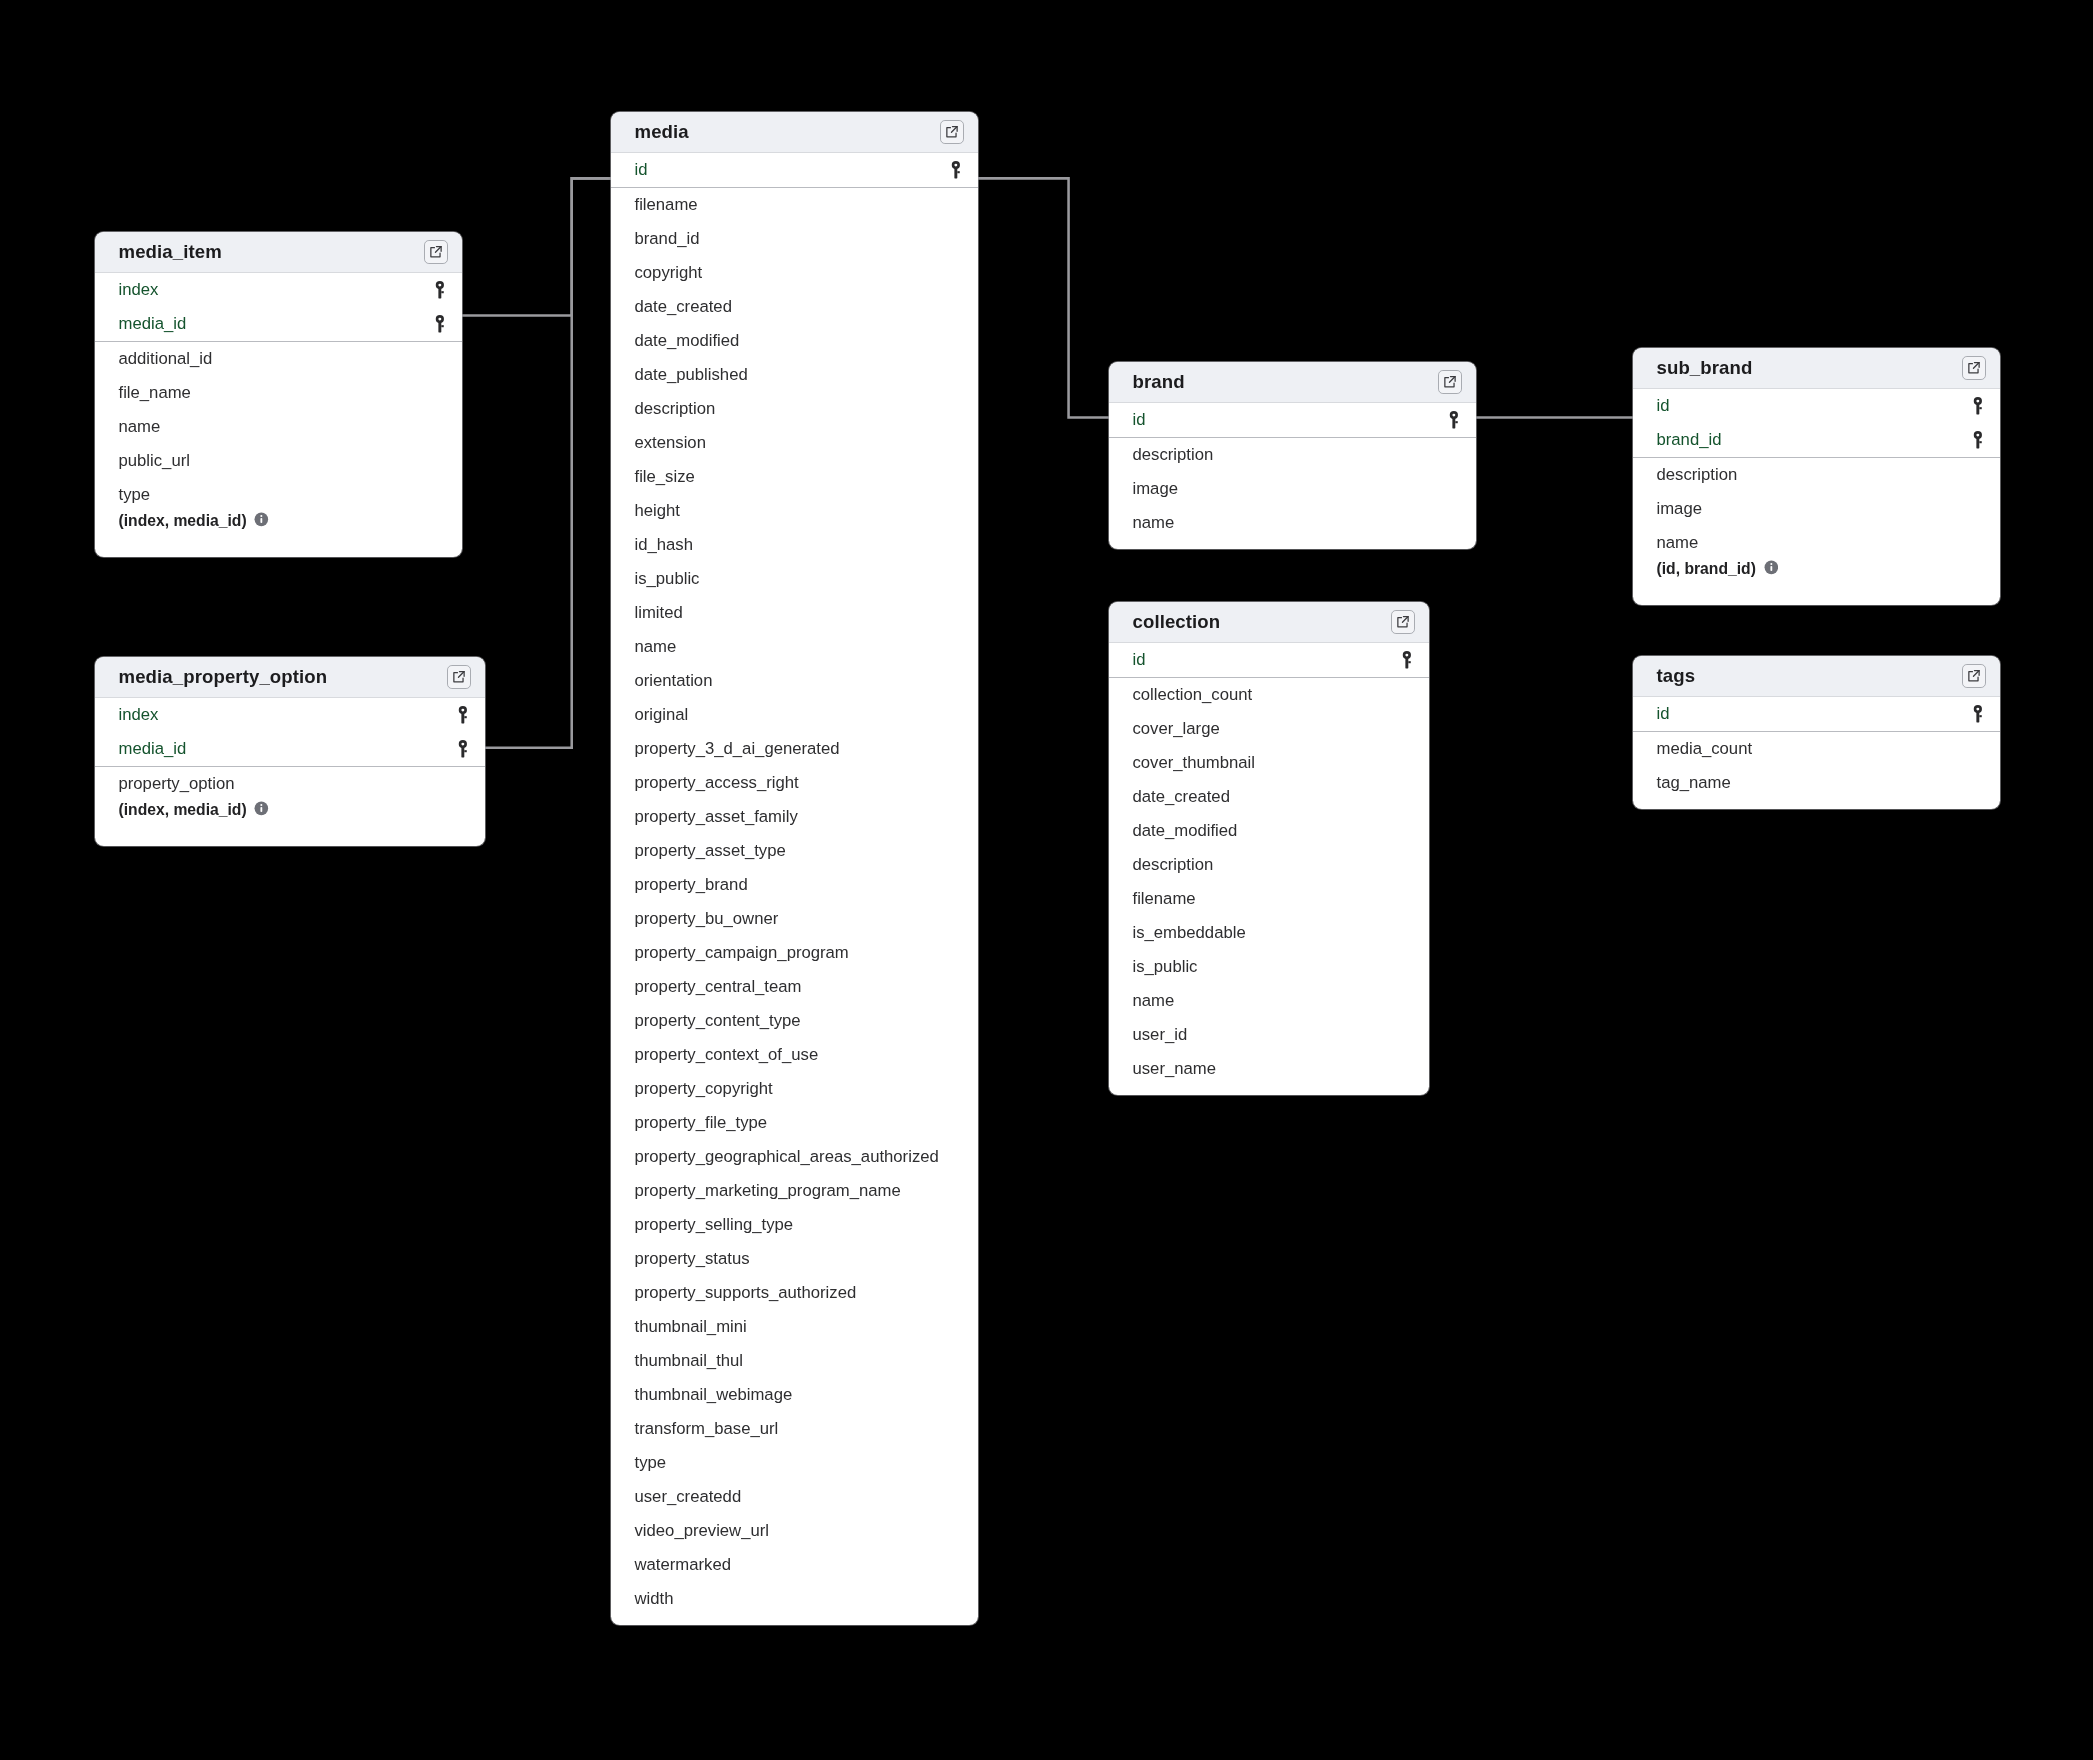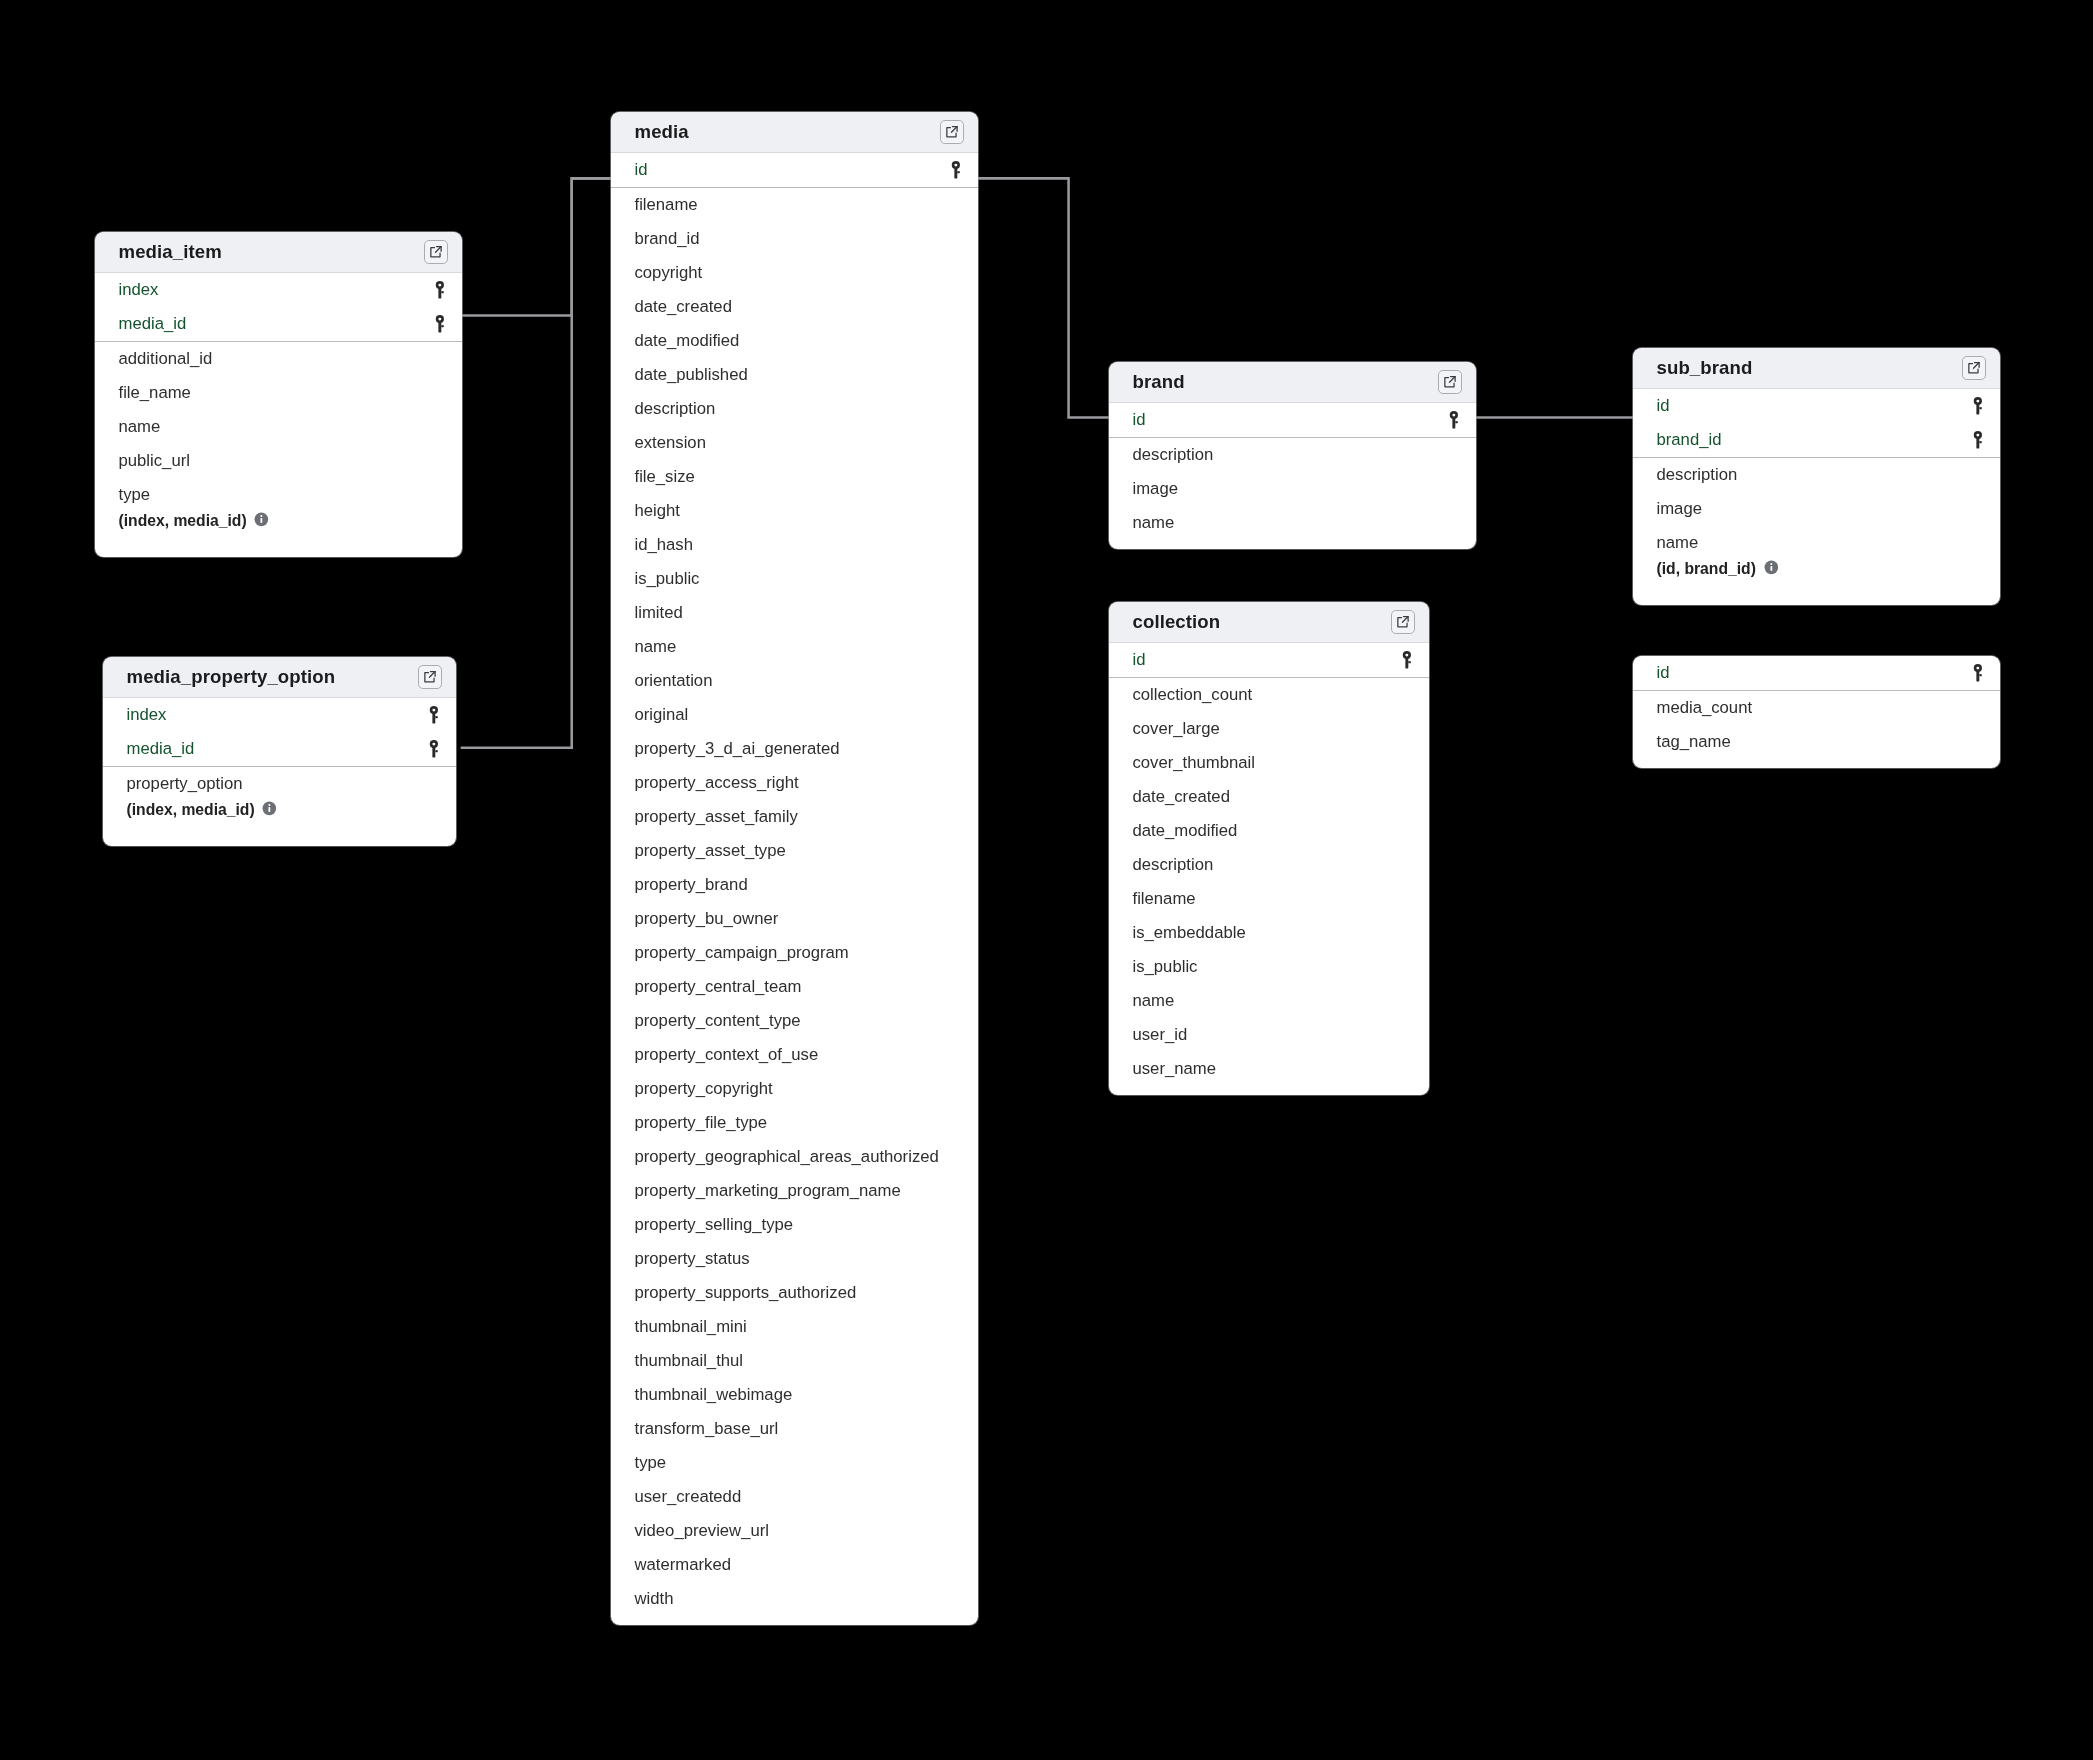--- a/index.html
+++ b/index.html
@@ -184,21 +184,21 @@
             <svg class="info-icon" viewBox="0 0 16 16">
               <circle cx="8" cy="8" r="7.4" fill="#6d6f76"></circle>
               <circle cx="8" cy="4.3" r="1.15" fill="#ffffff"></circle>
               <rect x="7" y="6.4" width="2" height="5.6" rx="0.9" fill="#ffffff"></rect>
             </svg>
           </span>
         </div>
         <div class="pad-bottom"></div>
       </div>
     </div>
-    <div class="table-card" style="left: 95px; top: 657px; width: 353px; margin-left: 8px;">
+    <div class="table-card" style="left: 95px; top: 657px; width: 390px;">
       <div class="tbl-header">
         <div class="tbl-title">media_property_option</div>
         <div class="open-btn">
           <svg width="13.7" height="13.7" viewBox="0 0 14 14">
             <g fill="none" stroke="#3c3c40" stroke-width="1.3" stroke-linecap="round" stroke-linejoin="round">
               <path d="M7.6 1.6 H12.4 V6.4"></path>
               <path d="M12.4 1.6 L6.6 7.4"></path>
               <path d="M11.3 8.4 V12.1 H1.9 V2.7 H5.6"></path>
             </g>
           </svg>
@@ -569,20 +569,32 @@
               <circle cx="8" cy="8" r="7.4" fill="#6d6f76"></circle>
               <circle cx="8" cy="4.3" r="1.15" fill="#ffffff"></circle>
               <rect x="7" y="6.4" width="2" height="5.6" rx="0.9" fill="#ffffff"></rect>
             </svg>
           </span>
         </div>
         <div class="pad-bottom"></div>
       </div>
     </div>
     <div class="table-card" style="left: 1633px; top: 656px; width: 367px;">
+      <div class="tbl-header">
+        <div class="tbl-title">tags</div>
+        <div class="open-btn">
+          <svg width="13.7" height="13.7" viewBox="0 0 14 14">
+            <g fill="none" stroke="#3c3c40" stroke-width="1.3" stroke-linecap="round" stroke-linejoin="round">
+              <path d="M7.6 1.6 H12.4 V6.4"></path>
+              <path d="M12.4 1.6 L6.6 7.4"></path>
+              <path d="M11.3 8.4 V12.1 H1.9 V2.7 H5.6"></path>
+            </g>
+          </svg>
+        </div>
+      </div>
       <div class="tbl-body">
         <div class="field-row is-key">
           <span class="field-name">id</span>
           <span>
             <svg class="key-icon" viewBox="0 0 14 20">
               <g fill="#2a2a2c">
                 <circle cx="7" cy="5.2" r="4.2"></circle>
                 <rect x="5.5" y="8.2" width="3" height="10.6" rx="0.6"></rect>
                 <rect x="8.5" y="11.4" width="2.5" height="2.1"></rect>
               </g>

